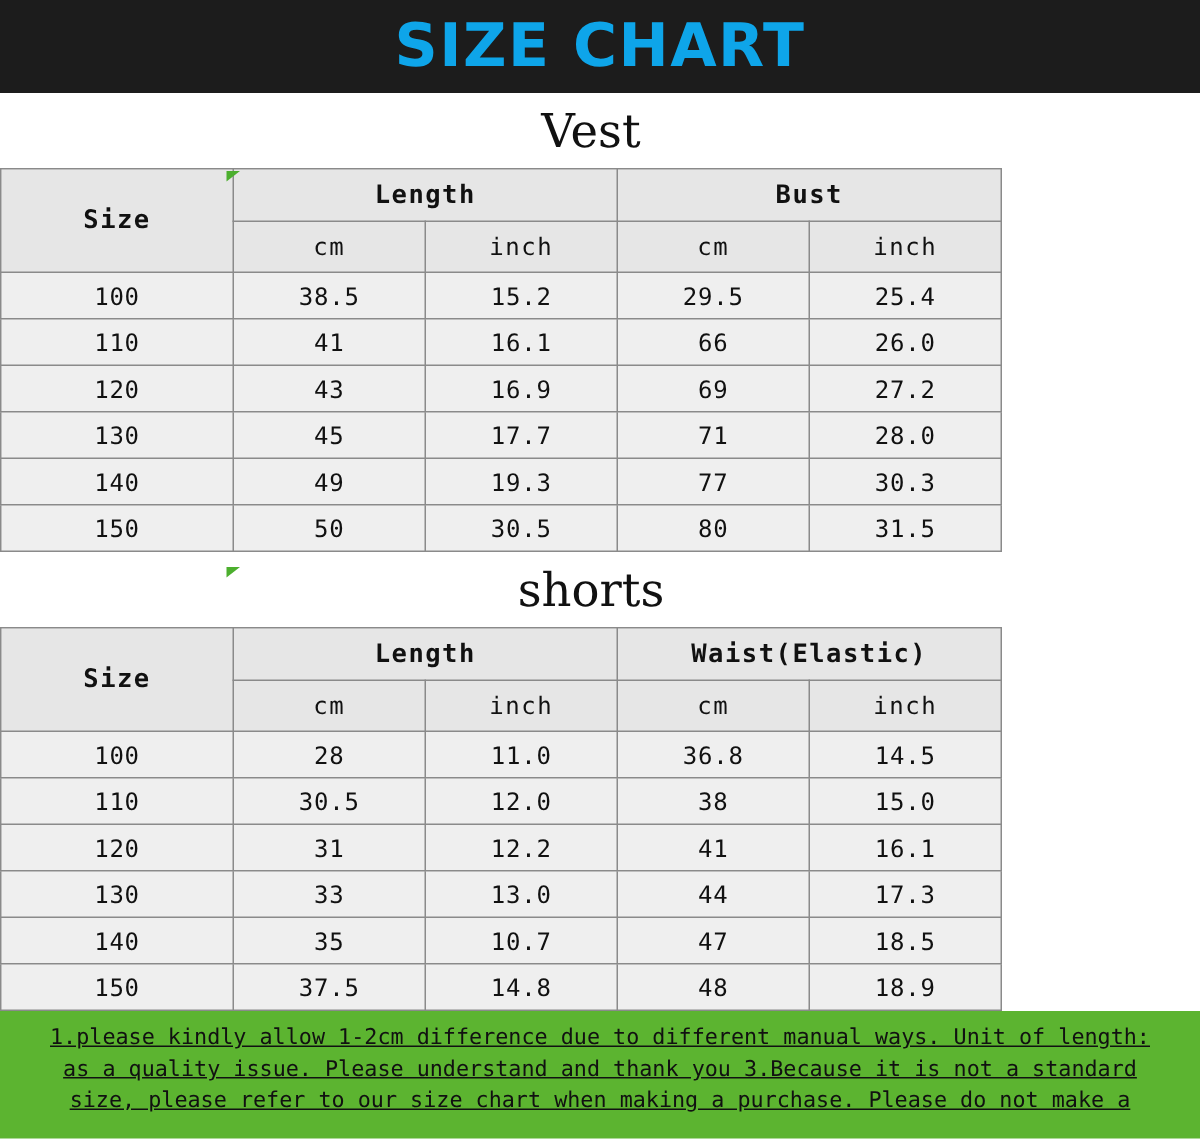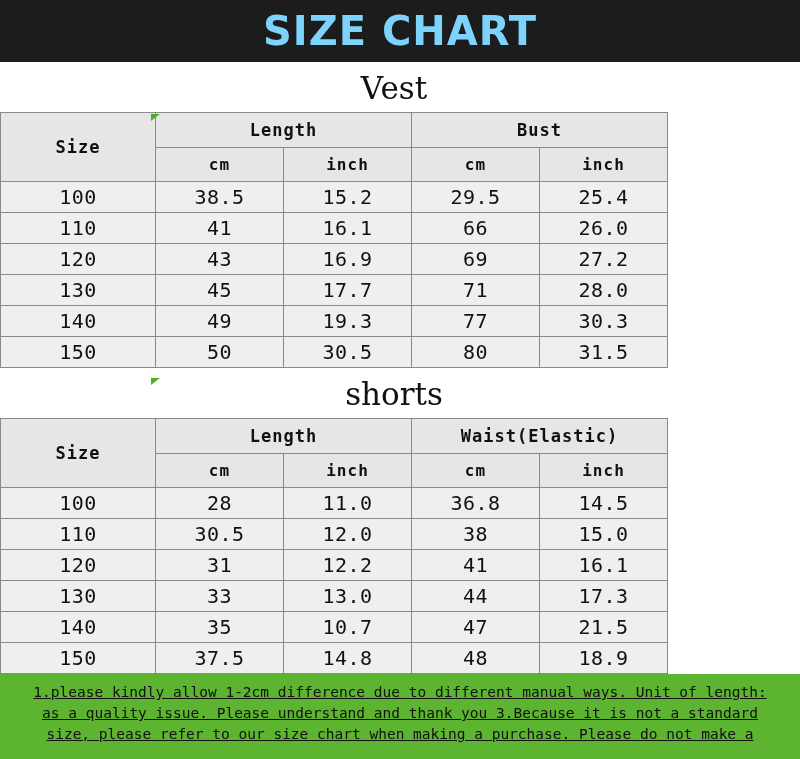--- a/index.html
+++ b/index.html
@@ -21,21 +21,21 @@
     flex-direction: column;
   }
   .header {
     background: #1c1c1c;
     height: 62px;
     display: flex;
     align-items: center;
     justify-content: center;
   }
   .header-title {
-    color: #7dd3fc;
+    color: #0ea5e9;
     font-family: "DejaVu Sans", sans-serif;
     font-weight: bold;
     font-size: 40px;
     letter-spacing: 1px;
   }
   .section-title {
     text-align: center;
     font-family: "DejaVu Serif", serif;
     font-size: 31px;
     color: #111111;
@@ -55,28 +55,28 @@
   }
   .th-grey {
     background: #e6e6e6;
     font-weight: bold;
     font-size: 17px;
     height: 32px;
     letter-spacing: 1px;
   }
   .th-sub {
     background: #e6e6e6;
-    font-weight: bold;
+    font-weight: normal;
     font-size: 16px;
     height: 31px;
     letter-spacing: 1px;
   }
   .td-cell {
     background: #efefef;
-    font-size: 20px;
+    font-size: 16px;
     height: 28px;
     letter-spacing: 0.5px;
   }
   .size-col { width: 152px; }
   .data-col { width: 155px; }
   .notes {
     background: #5cb430;
     flex: 1;
     padding: 8px 10px 6px 10px;
     box-sizing: border-box;
@@ -221,21 +221,21 @@
         <td class="td-cell">33</td>
         <td class="td-cell">13.0</td>
         <td class="td-cell">44</td>
         <td class="td-cell">17.3</td>
       </tr>
       <tr>
         <td class="td-cell">140</td>
         <td class="td-cell">35</td>
         <td class="td-cell">10.7</td>
         <td class="td-cell">47</td>
-        <td class="td-cell">21.5</td>
+        <td class="td-cell">18.5</td>
       </tr>
       <tr>
         <td class="td-cell">150</td>
         <td class="td-cell">37.5</td>
         <td class="td-cell">14.8</td>
         <td class="td-cell">48</td>
         <td class="td-cell">18.9</td>
       </tr>
     </tbody>
   </table>

